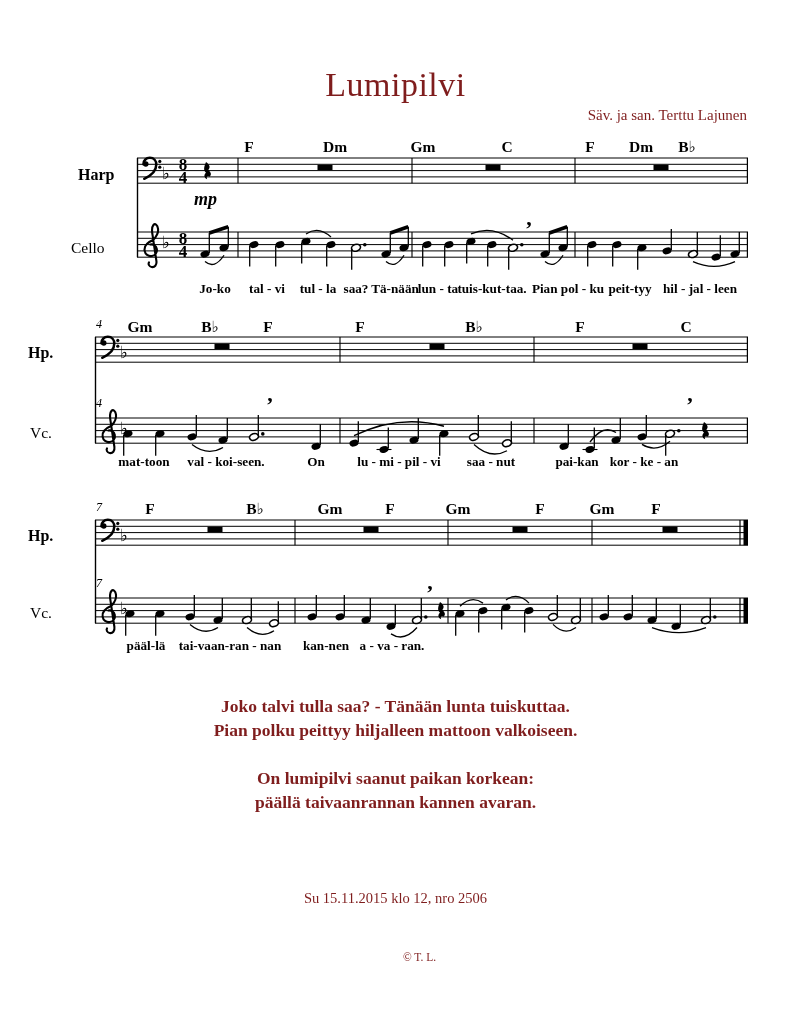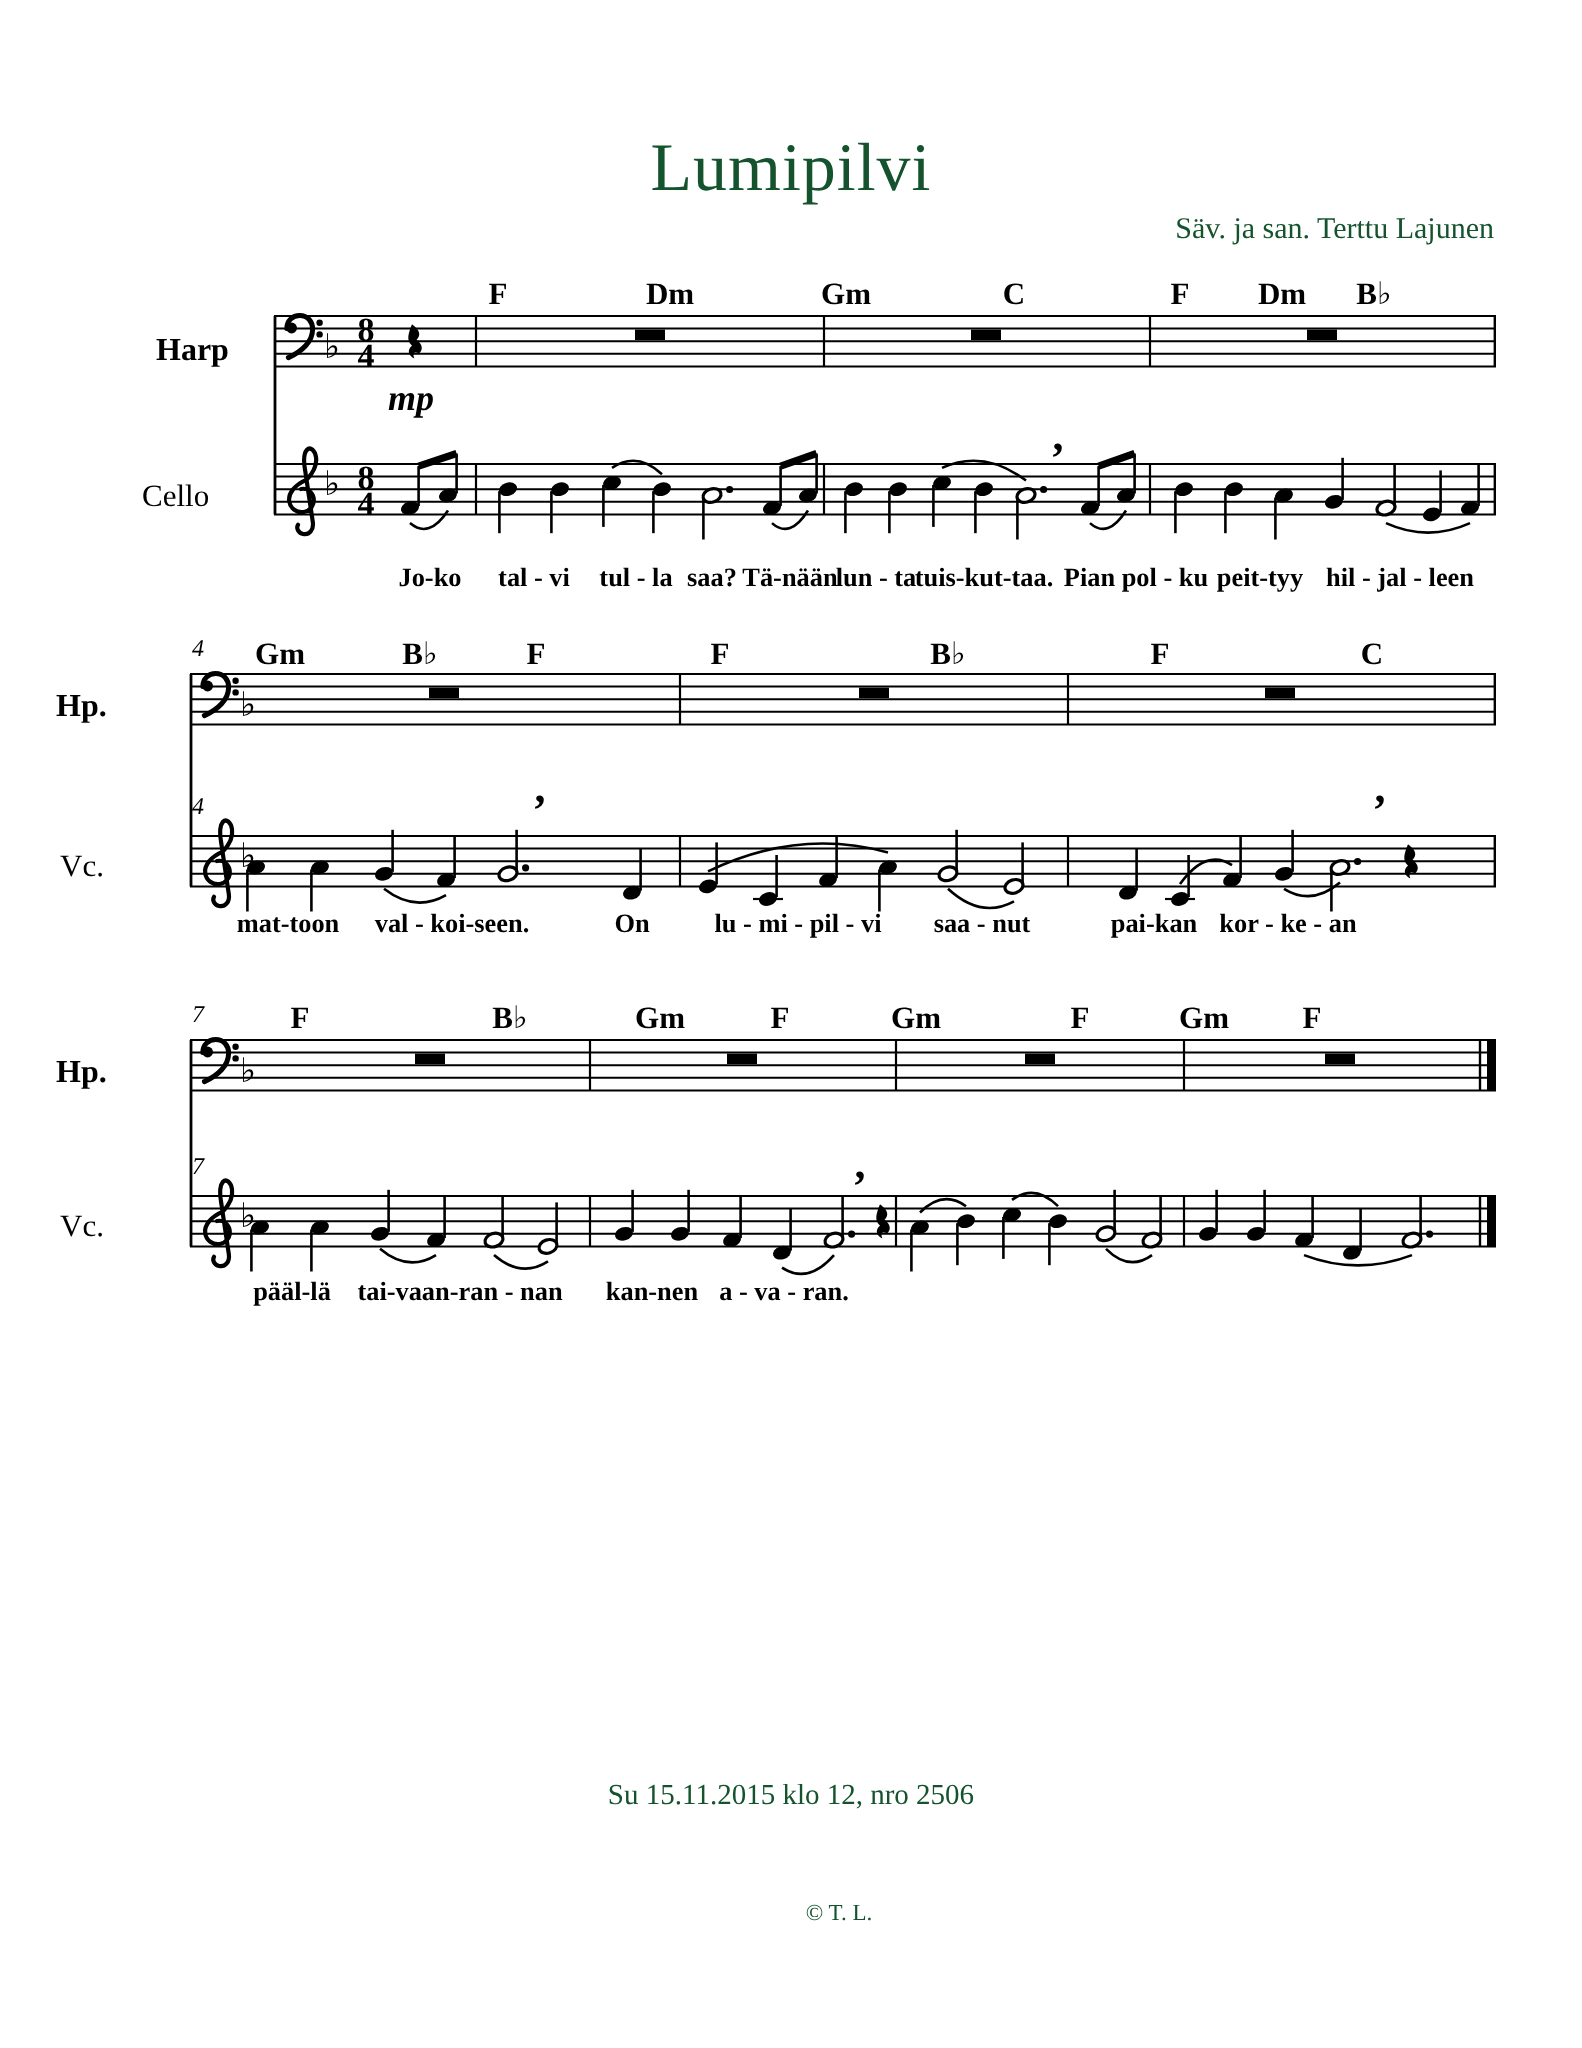--- a/index.html
+++ b/index.html
@@ -1,17 +1,17 @@
 <!DOCTYPE html>
 <html><head>
 <meta charset="utf-8">
 <style>
   html,body{margin:0;padding:0;background:#e8e8e8;}
   .page{position:relative;width:791px;height:1024px;background:#ffffff;margin:0 auto;
-        font-family:"Liberation Serif","DejaVu Serif",serif;color:#14532d;overflow:hidden;}
+        font-family:"Liberation Serif","DejaVu Serif",serif;color:#7f1d1d;overflow:hidden;}
   .title{position:absolute;top:66px;left:0;width:100%;text-align:center;
          font-size:34px;font-weight:normal;letter-spacing:.5px;}
   .composer{position:absolute;top:107px;right:44px;font-size:15px;}
   #score{position:absolute;left:0;top:0;}
   .verses{position:absolute;top:694px;left:0;width:100%;text-align:center;
           font-weight:bold;font-size:17.5px;line-height:24px;}
   .verse{margin-bottom:24px;}
   .dateline{position:absolute;top:855px;left:0;width:100%;text-align:center;font-size:14.5px;margin-top:35px;}
   .copyright{position:absolute;top:951px;left:0;width:100%;text-align:center;font-size:11.5px;padding-left:24px;}
   
@@ -335,16 +335,26 @@
       <path d="M 553 624.4 Q 564.5 635.9300000000001 576 627.5500000000001" fill="none" stroke="#000" stroke-width="1.3"></path>
       <path d="M 652 627.5500000000001 Q 679 637.7900000000001 706 627.5500000000001" fill="none" stroke="#000" stroke-width="1.3"></path>
       <text x="146" y="650" class="ly" text-anchor="middle">pääl-lä</text>
       <text x="230" y="650" class="ly" text-anchor="middle">tai-vaan-ran - nan</text>
       <text x="326" y="650" class="ly" text-anchor="middle">kan-nen</text>
       <text x="392" y="650" class="ly" text-anchor="middle">a - va - ran.</text>
       <text x="430" y="589" class="br" text-anchor="middle">,</text>
       <text x="194" y="205" class="dy" text-anchor="start">mp</text>
     </svg>
 
+  <div class="verses">
+    <div class="verse">
+      <div>Joko talvi tulla saa? - Tänään lunta tuiskuttaa.</div>
+      <div>Pian polku peittyy hiljalleen mattoon valkoiseen.</div>
+    </div>
+    <div class="verse">
+      <div>On lumipilvi saanut paikan korkean:</div>
+      <div>päällä taivaanrannan kannen avaran.</div>
+    </div>
+  </div>
 
   <div class="dateline">Su 15.11.2015 klo 12, nro 2506</div>
   <div class="copyright">© T. L.</div>
 </div>
 
 </body></html>

